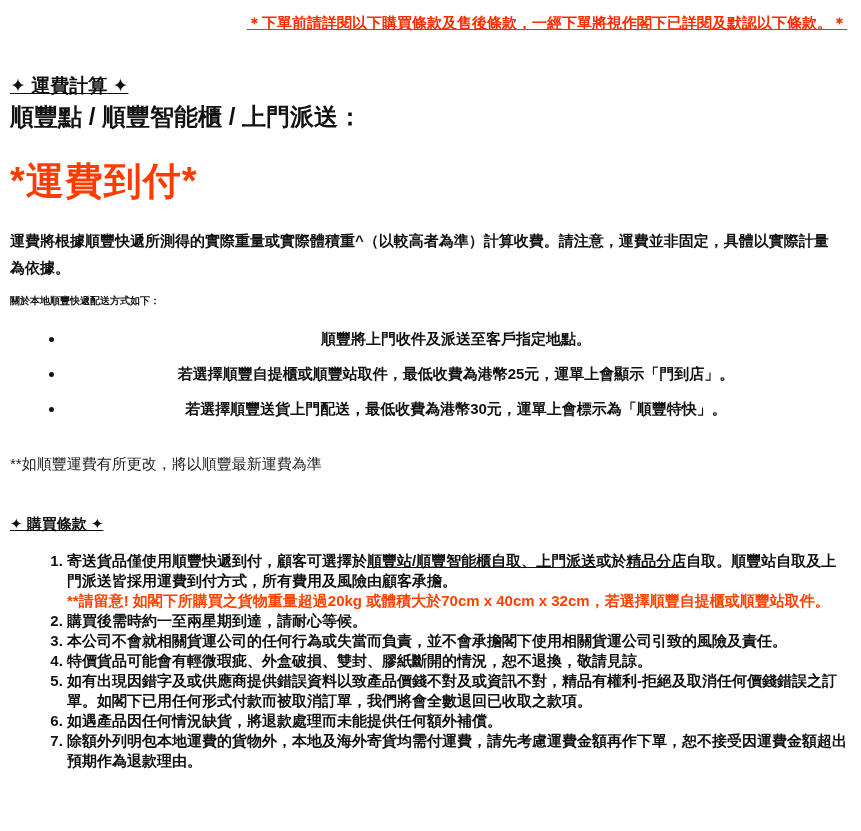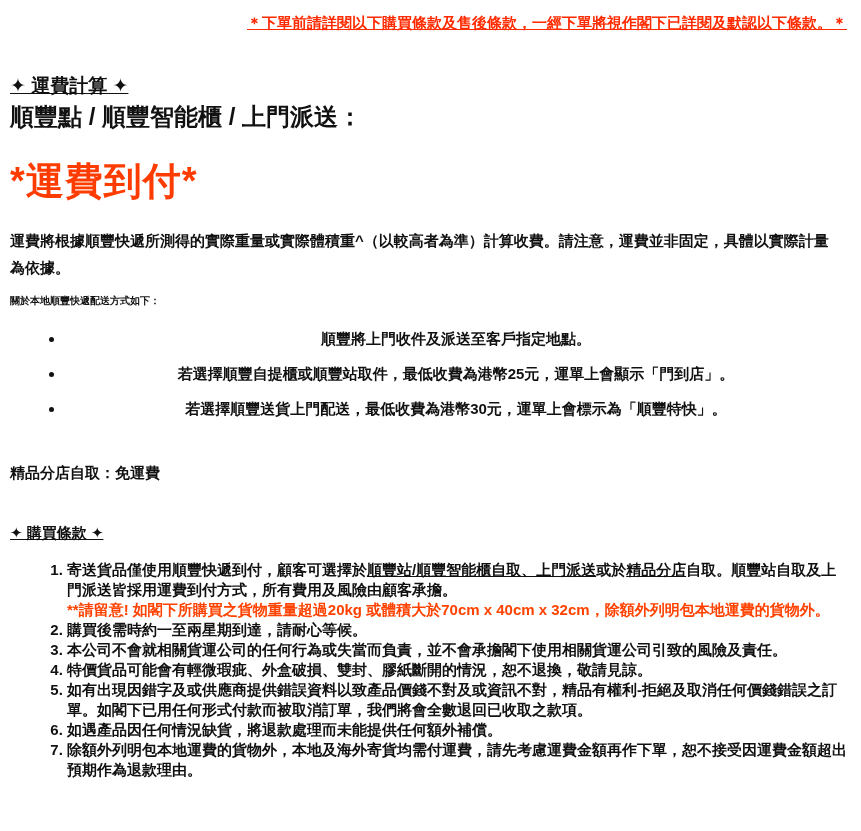--- a/index.html
+++ b/index.html
@@ -130,29 +130,29 @@
   <p class="para-bold">運費將根據順豐快遞所測得的實際重量或實際體積重^（以較高者為準）計算收費。請注意，運費並非固定，具體以實際計量為依據。</p>
 
   <p class="delivery-intro">關於本地順豐快遞配送方式如下：</p>
 
   <ul class="delivery-list">
     <li>順豐將上門收件及派送至客戶指定地點。</li>
     <li>若選擇順豐自提櫃或順豐站取件，最低收費為港幣25元，運單上會顯示「門到店」。</li>
     <li>若選擇順豐送貨上門配送，最低收費為港幣30元，運單上會標示為「順豐特快」。</li>
   </ul>
 
+  <p class="fee-note">**如順豐運費有所更改，將以順豐最新運費為準</p>
 
-  <p class="pickup-line">精品分店自取：免運費</p>
 
   <h4 class="terms-heading">✦ 購買條款 ✦</h4>
 
   <ol class="terms-list">
     <li>
       <span>寄送貨品僅使用順豐快遞到付，顧客可選擇於</span><span class="u">順豐站/順豐智能櫃自取、上門派送</span><span>或於</span><span class="u">精品分店</span><span>自取。順豐站自取及上門派送皆採用運費到付方式，所有費用及風險由顧客承擔。</span><br>
-      <span class="term-warning">**請留意! 如閣下所購買之貨物重量超過20kg 或體積大於70cm x 40cm x 32cm，除額外列明包本地運費的貨物外。</span>
+      <span class="term-warning">**請留意! 如閣下所購買之貨物重量超過20kg 或體積大於70cm x 40cm x 32cm，若選擇順豐自提櫃或順豐站取件。</span>
     </li>
     <li>購買後需時約一至兩星期到達，請耐心等候。</li>
     <li>本公司不會就相關貨運公司的任何行為或失當而負責，並不會承擔閣下使用相關貨運公司引致的風險及責任。</li>
     <li>特價貨品可能會有輕微瑕疵、外盒破損、雙封、膠紙斷開的情況，恕不退換，敬請見諒。</li>
     <li>如有出現因錯字及或供應商提供錯誤資料以致產品價錢不對及或資訊不對，精品有權利-拒絕及取消任何價錢錯誤之訂單。如閣下已用任何形式付款而被取消訂單，我們將會全數退回已收取之款項。</li>
     <li>如遇產品因任何情況缺貨，將退款處理而未能提供任何額外補償。</li>
     <li>除額外列明包本地運費的貨物外，本地及海外寄貨均需付運費，請先考慮運費金額再作下單，恕不接受因運費金額超出預期作為退款理由。</li>
 
   </ol>
 

